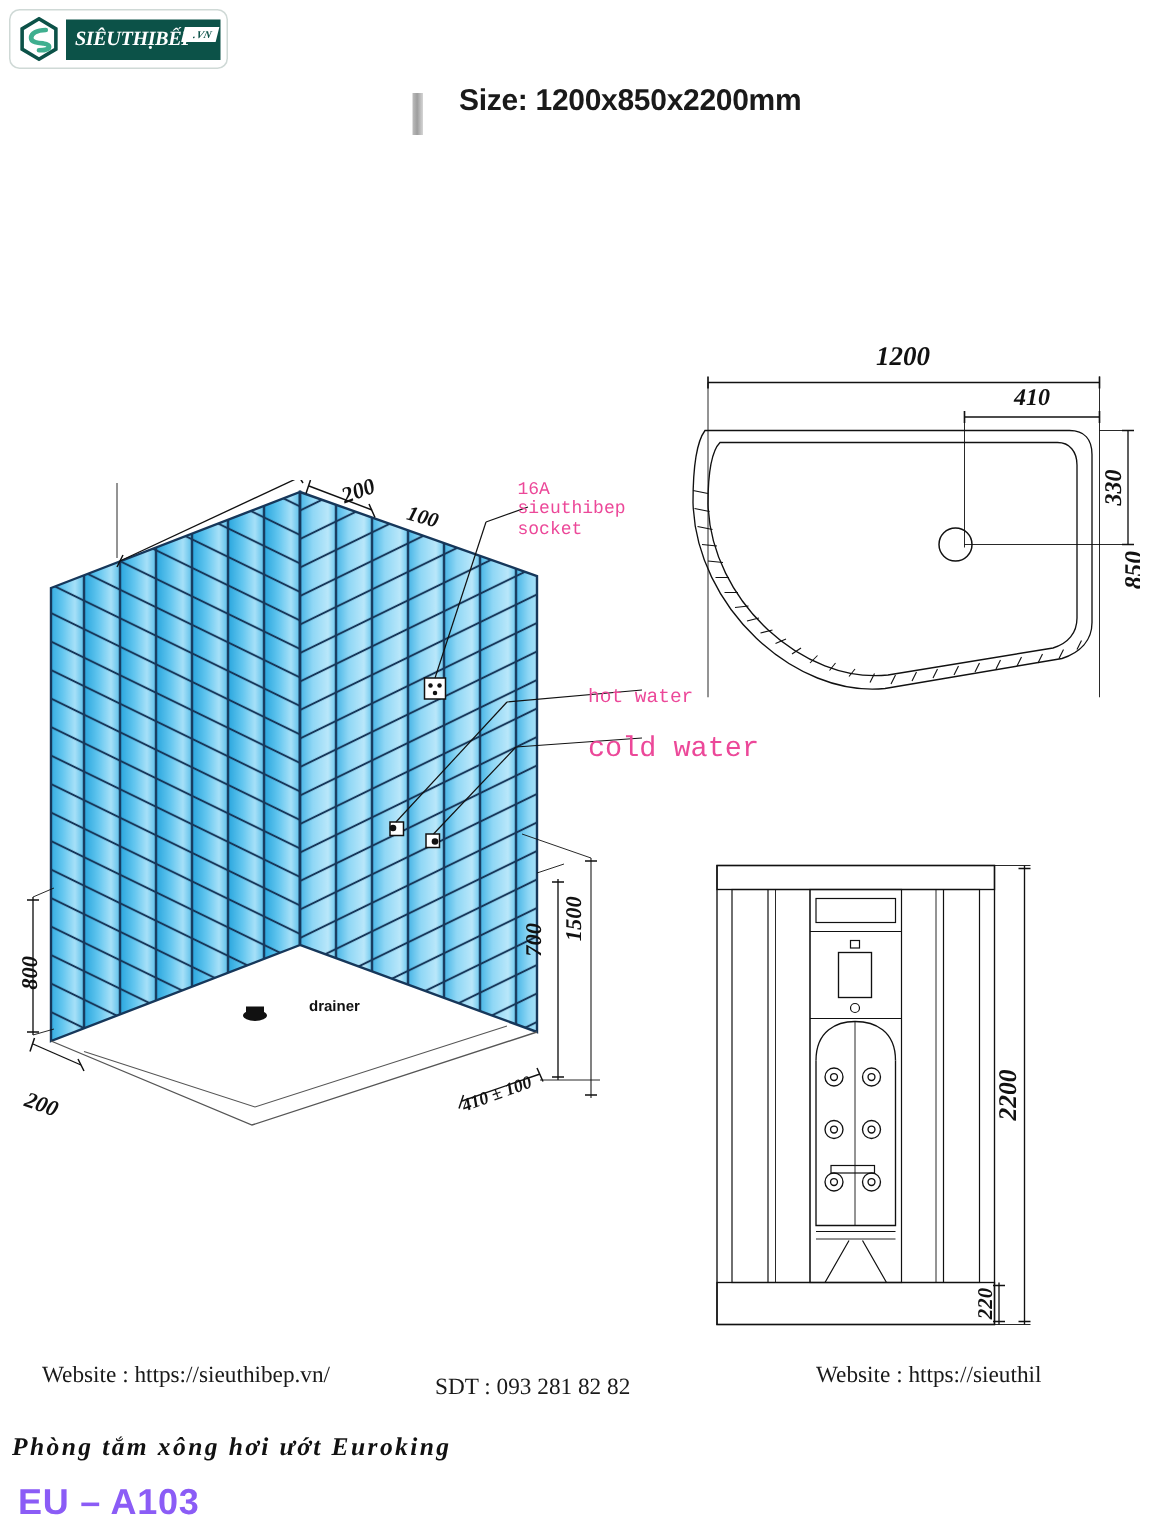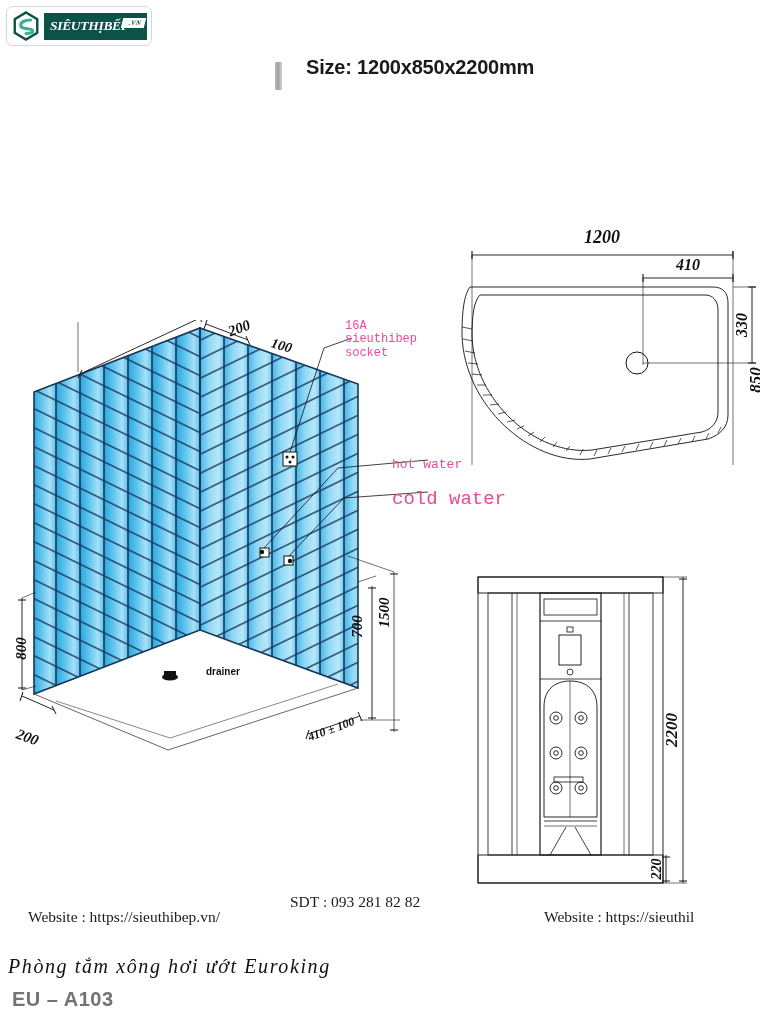--- a/index.html
+++ b/index.html
@@ -98,30 +98,30 @@
   .footer-line {
     position: absolute;
     font-family: "Liberation Serif", serif;
     font-size: 15.5px;
     color: #1a1a1a;
     white-space: nowrap;
   }
   .prod-name {
     position: absolute; left: 8px; top: 955px;
     font-family: "Liberation Serif", serif;
-    font-weight: normal; font-style: italic;
-    font-size: 20px; letter-spacing: 1.6px;
+    font-weight: bold; font-style: italic;
+    font-size: 17px; letter-spacing: 1.6px;
     color: #111; white-space: nowrap;
   }
   .prod-code {
     position: absolute; left: 12px; top: 988px;
     font-family: "Liberation Sans", sans-serif;
-    font-weight: bold; font-size: 20px;
+    font-weight: bold; font-size: 24px;
     letter-spacing: 0.5px;
-    color: #737373; white-space: nowrap;
+    color: #8b5cf6; white-space: nowrap;
   }
 </style>
 </head>
 <body>
 
 <div id="page">
 
   <div class="logo-wrap">
     <svg class="logo-mark" viewBox="0 0 40 40">
       <path d="M20 2 L35 11 L35 29 L20 38 L5 29 L5 11 Z" fill="none" stroke="#0c5248" stroke-width="3.2"></path>
@@ -398,19 +398,19 @@
       <line x1="193" y1="328" x2="217" y2="328" stroke-width="0.6"></line>
 
       <line x1="196" y1="300" x2="196" y2="328"></line>
       <path d="M192 302 L200 302 M192 326 L200 326" stroke-width="1"></path>
     </g>
     <text x="0" y="0" transform="translate(207,175) rotate(-90)" text-anchor="middle" font-family="Liberation Serif, serif" font-style="italic" font-weight="bold" font-size="17" fill="#111">2200</text>
     <text x="0" y="0" transform="translate(191,314) rotate(-90)" text-anchor="middle" font-family="Liberation Serif, serif" font-style="italic" font-weight="bold" font-size="14" fill="#111">220</text>
   </svg>
 
   <div class="footer-line" style="left:28px; top:908px;text-align:right;">Website : https://sieuthibep.vn/</div>
-  <div class="footer-line" style="left:290px; top:893px;">SDT : 093 281 82 82</div>
+  <div class="footer-line" style="left:290px; top:916px;">SDT : 093 281 82 82</div>
   <div class="footer-line" style="left:544px; top:908px;">Website : https://sieuthil</div>
 
   <div class="prod-name">Phòng tắm xông hơi ướt Euroking</div>
   <div class="prod-code">EU – A103</div>
 
 </div>
 
 </body></html>

